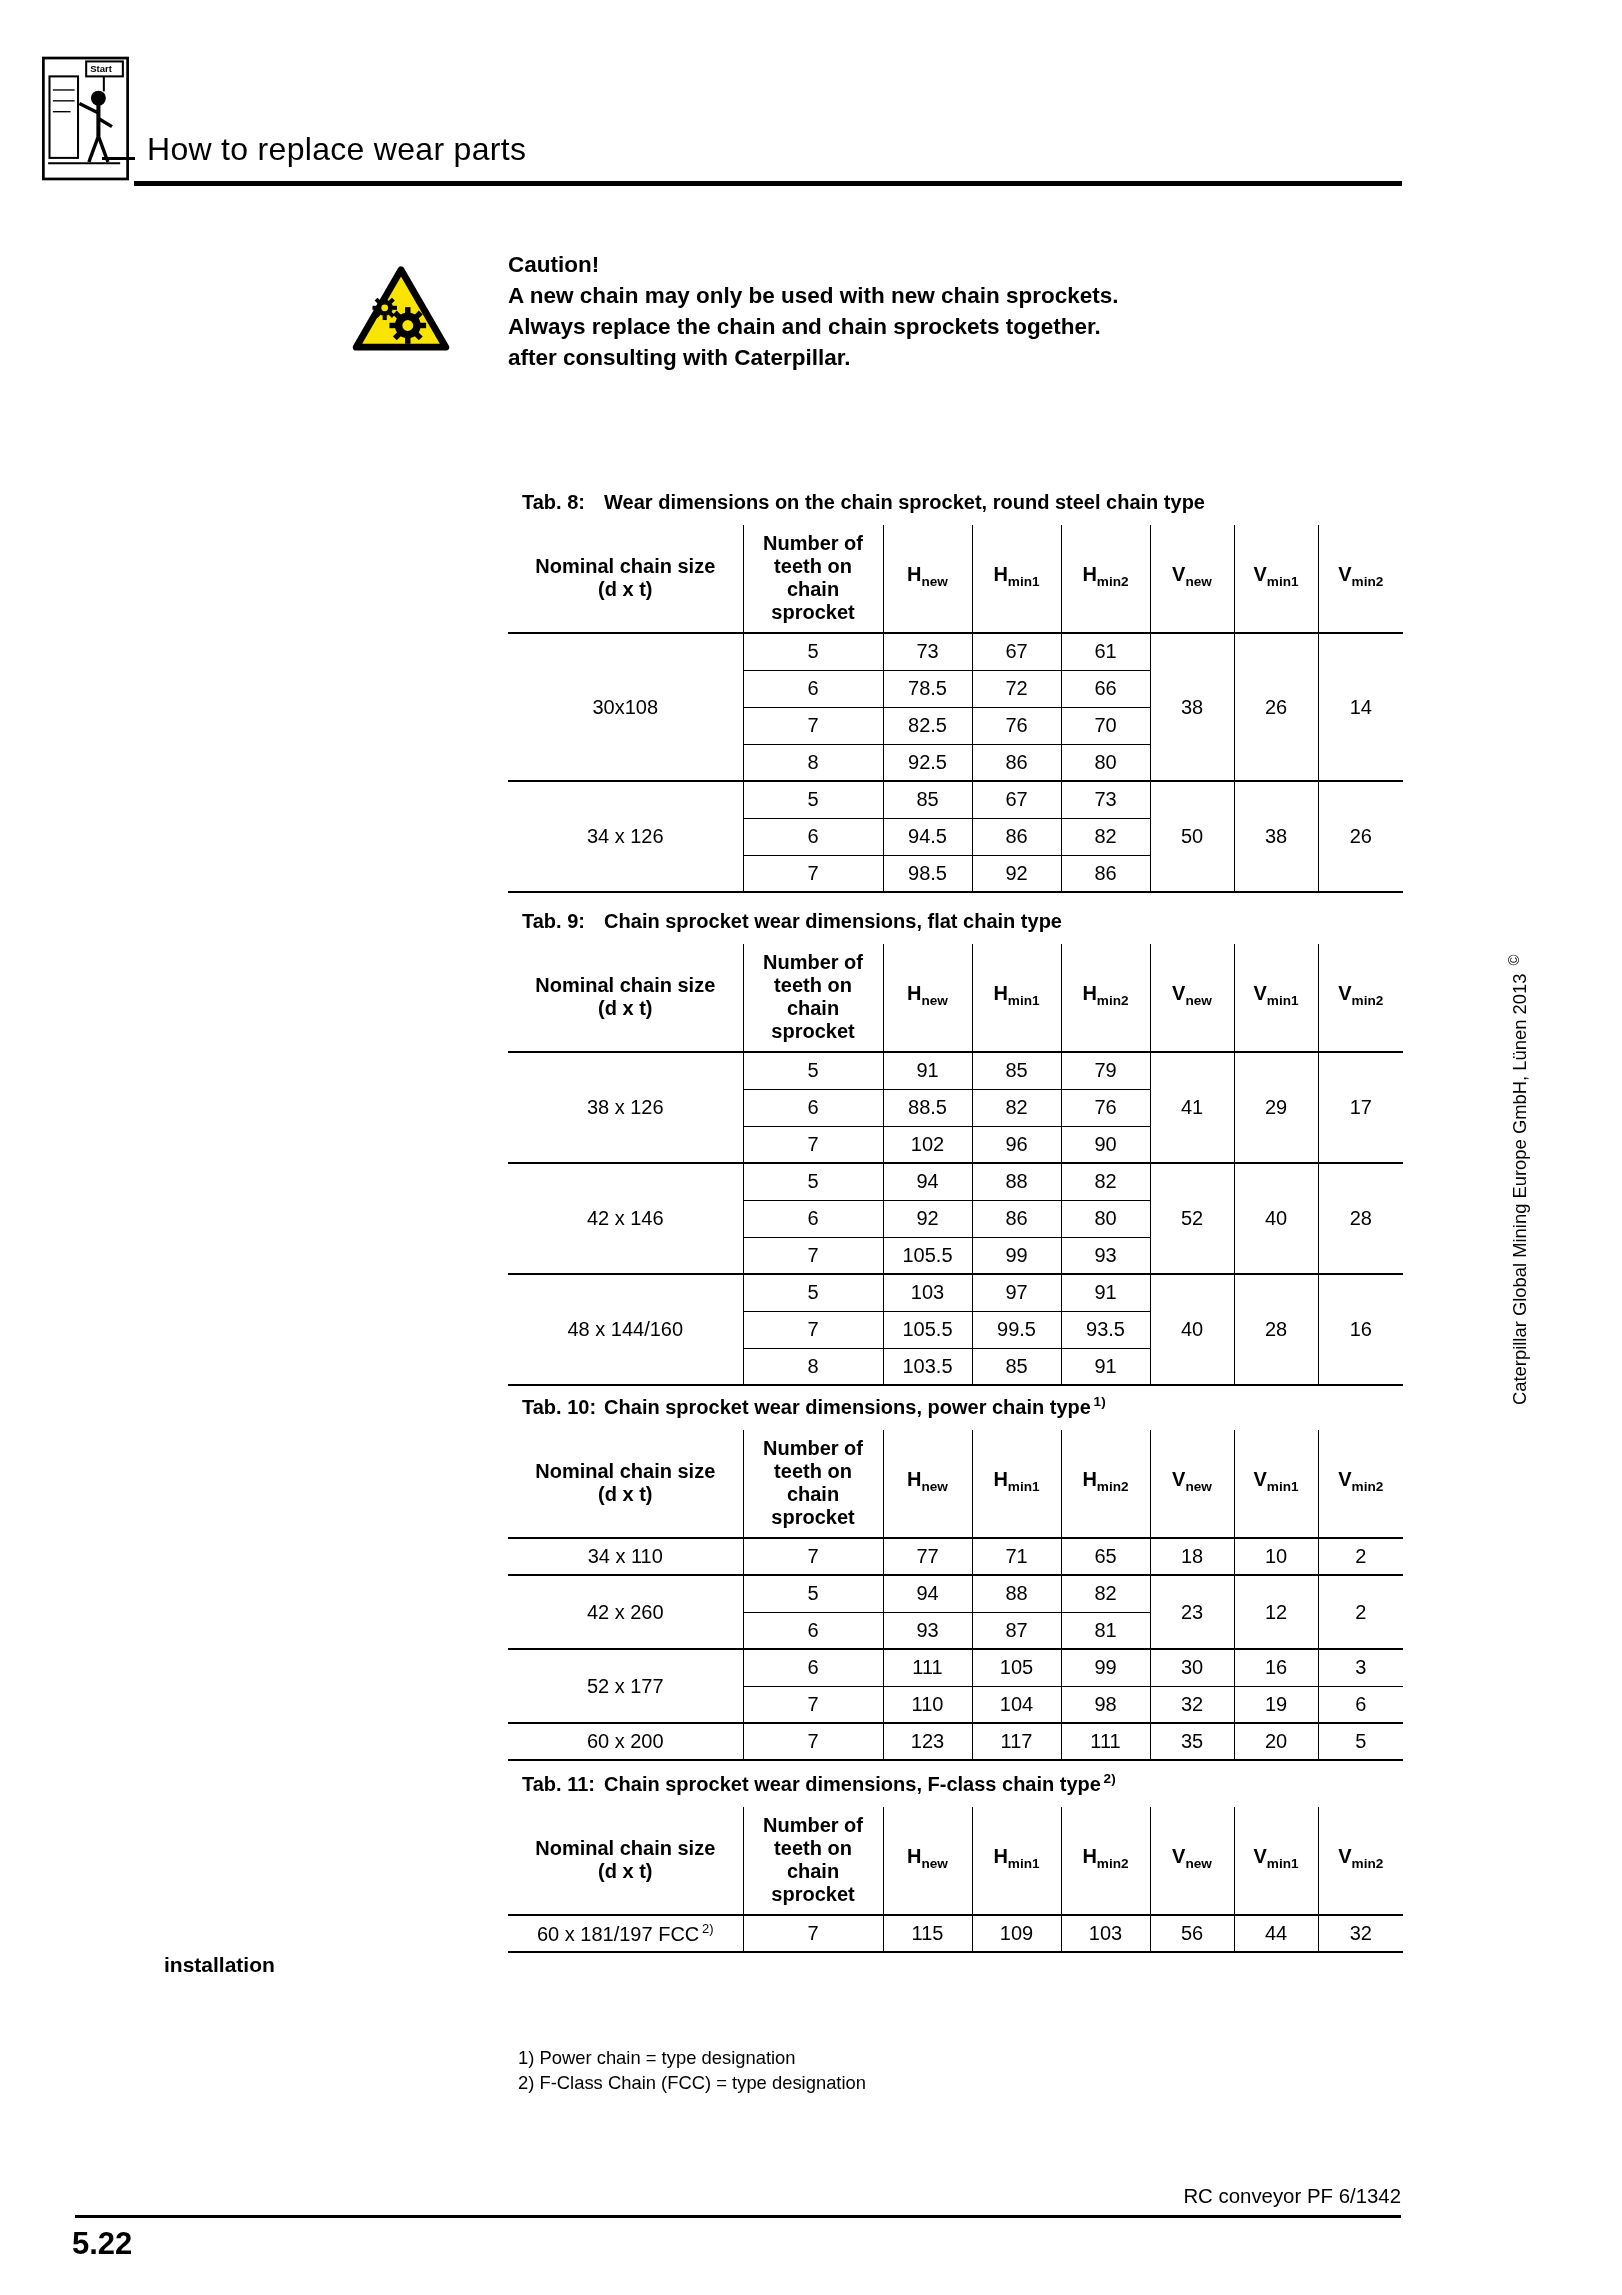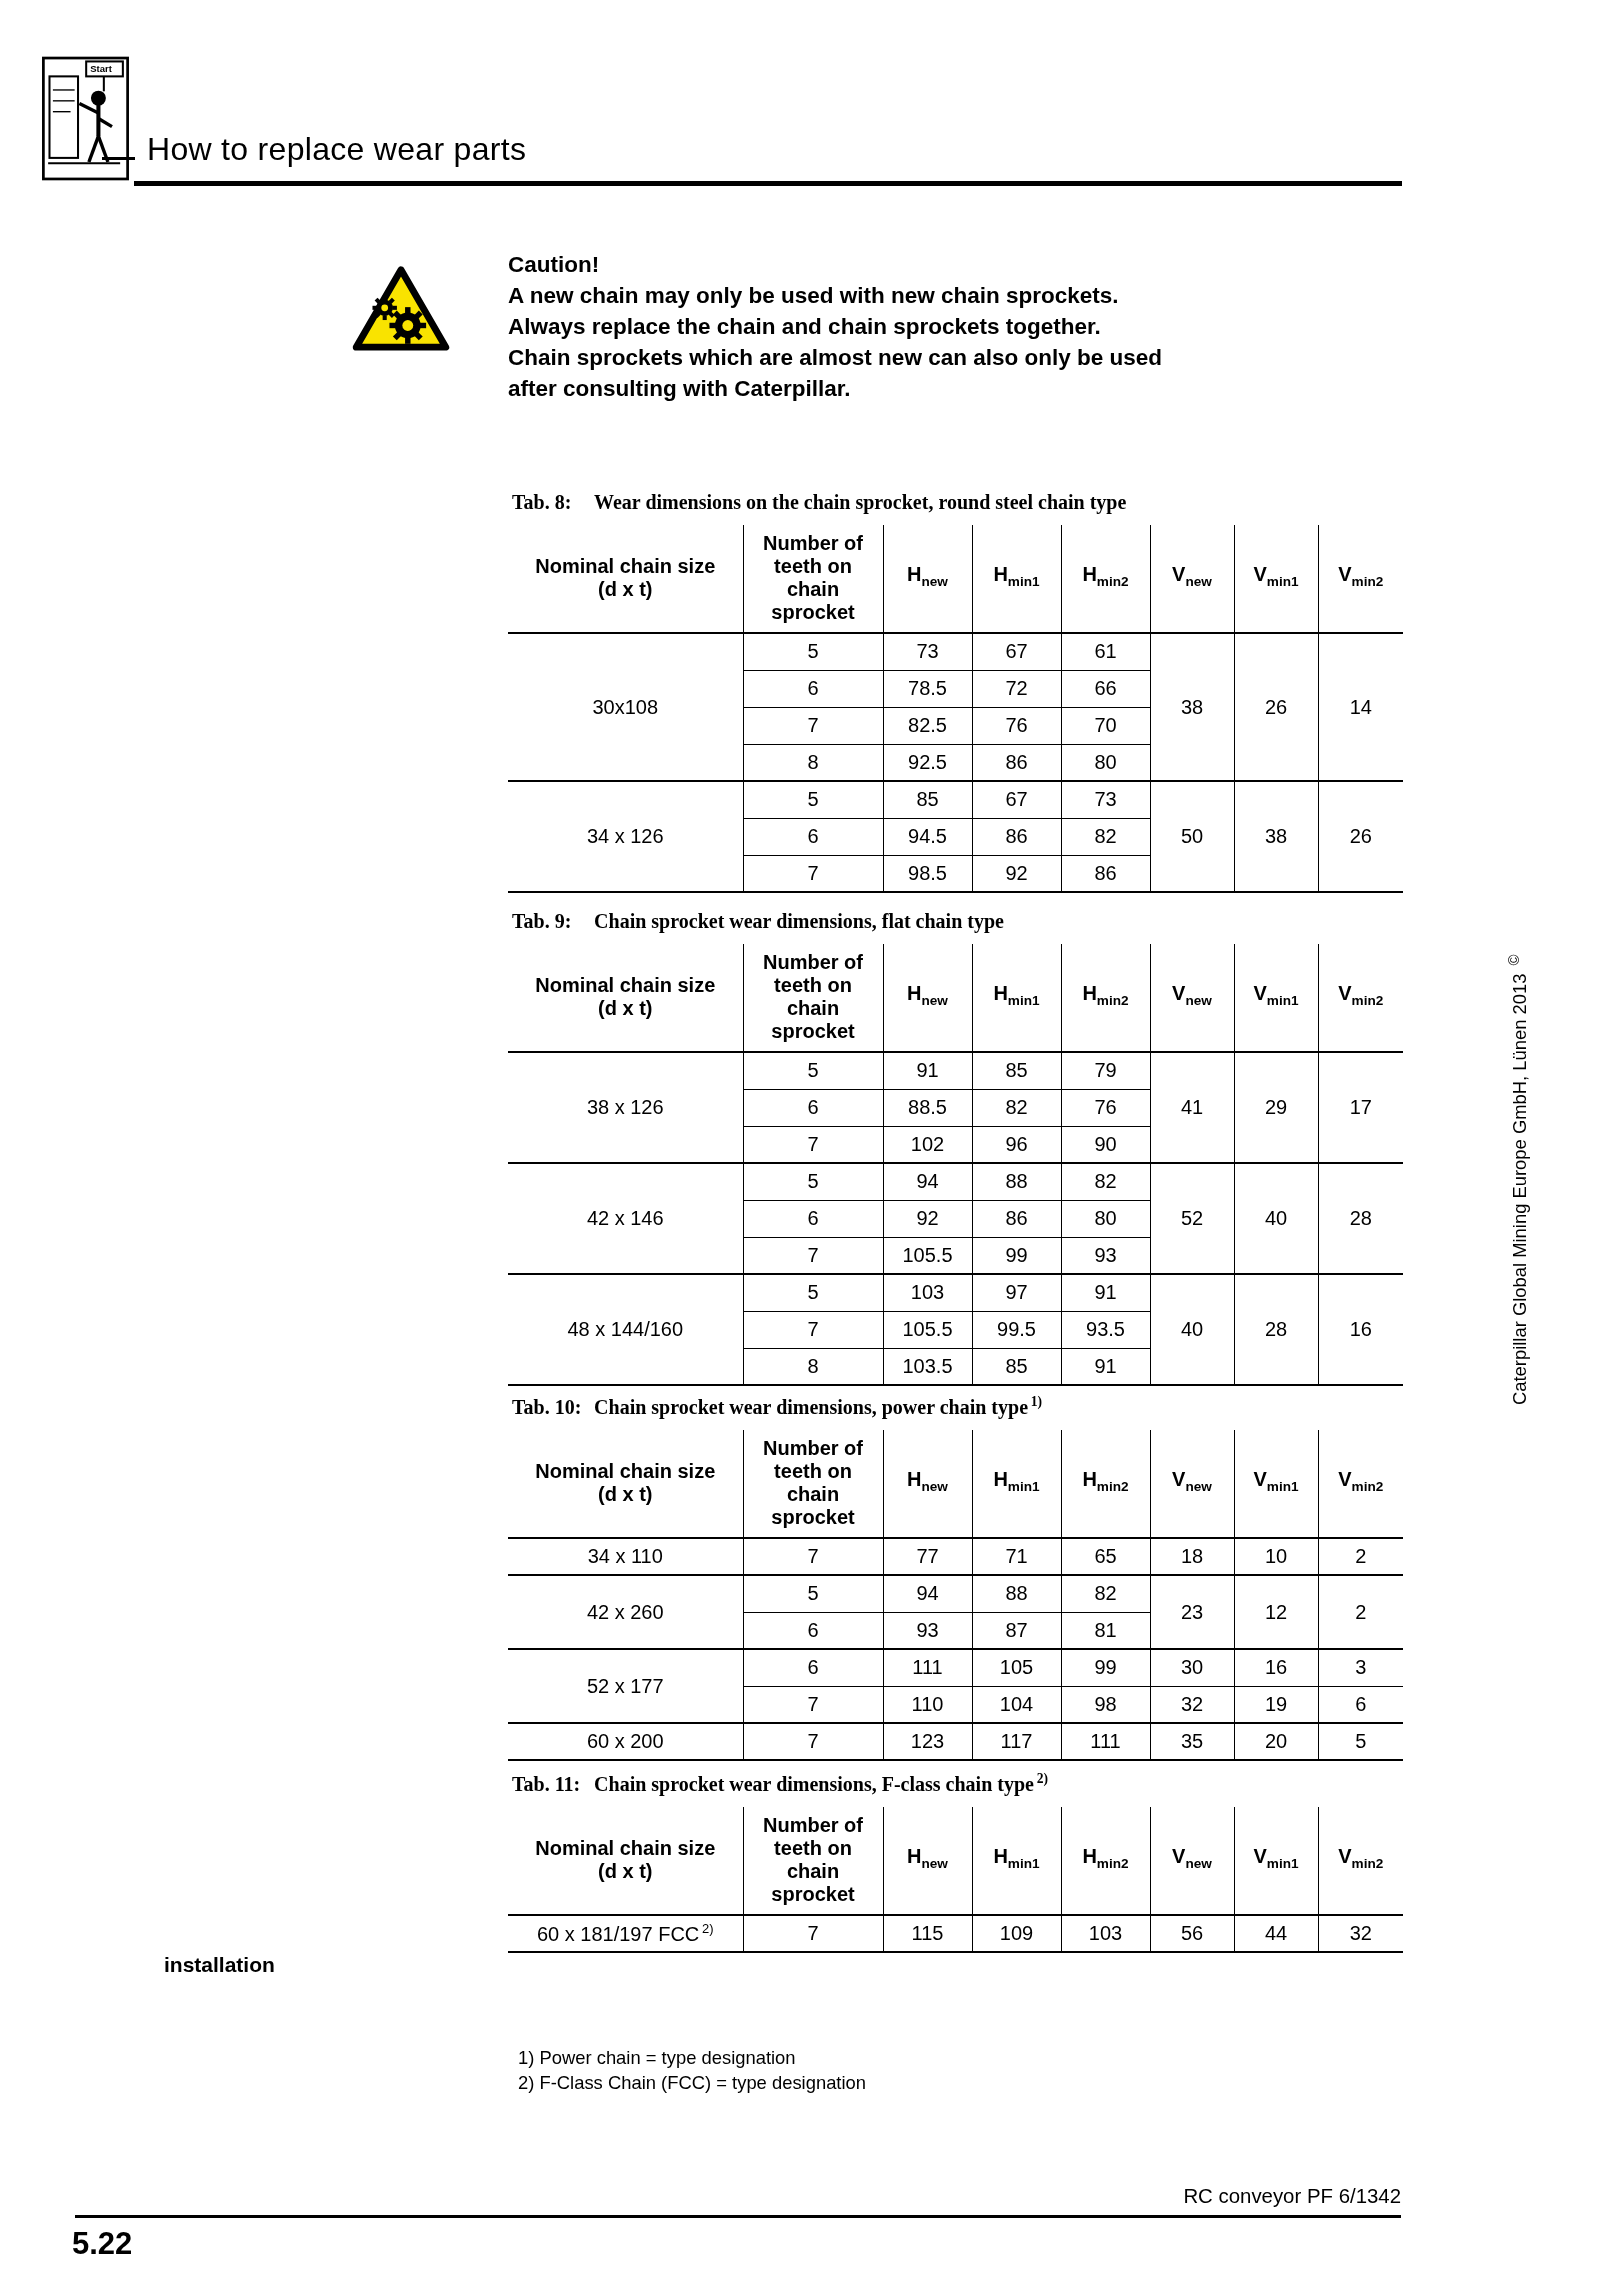--- a/index.html
+++ b/index.html
@@ -16,21 +16,21 @@
   .header-rule { position:absolute; left:134px; top:181px; width:1268px; height:4.8px; background:#000; }
 
   
   .warning-icon { position:absolute; left:349px; top:263px; }
   .caution { position:absolute; left:508px; top:249px; font-size:22.5px; font-weight:bold; line-height:31px; }
 
   .section-heading { position:absolute; left:508px; top:436px; font-size:24px; font-weight:bold; }
 
   
   .table-block { position:absolute; left:508px; width:900px; }
-  .tab-caption { margin:0 0 11px 4px; font-size:20px; font-weight:bold; line-height:24.5px;font-family:Liberation Serif, serif; }
+  .tab-caption { margin:0 0 11px 14px; font-size:20px; font-weight:bold; line-height:24.5px; }
   .cap-label { display:inline-block; min-width:78px; margin-right:4.1px; }
   .tab-caption sup { font-size:13.6px; margin-left:2.7px; }
 
   table.data { border-collapse:collapse; table-layout:fixed; width:895px;
                font-size:20px; border-bottom:2px solid #000; }
   table.data th, table.data td { padding:0 2.7px; text-align:center; vertical-align:middle; }
   table.data thead th { border-bottom:2px solid #000; padding-top:6.8px; padding-bottom:8.2px;
                         font-weight:bold; line-height:23px;margin-left:24px; }
   table.data tbody tr { height:37px; }
   table.data tbody td { border-top:1.4px solid #000; }
@@ -115,21 +115,20 @@
           <circle r="5" fill="#f9e300"></circle>
         </g>
       </g>
     </svg>
   </div>
 
   <div class="caution">
     <div>Caution!</div>
     <div>A new chain may only be used with new chain sprockets.</div>
     <div>Always replace the chain and chain sprockets together.</div>
-    <div>Chain sprockets which are almost new can also only be used</div>
     <div>after consulting with Caterpillar.</div>
   </div>
 
 
   <div class="table-block" style="top:485px">
     <p class="tab-caption"><span class="cap-label">Tab. 8:</span><span>Wear dimensions on the chain sprocket, round steel chain type</span><sup></sup></p>
     <div class="data-table-container">
         <table class="data">
           <colgroup>
             <col style="width: 235px;">

